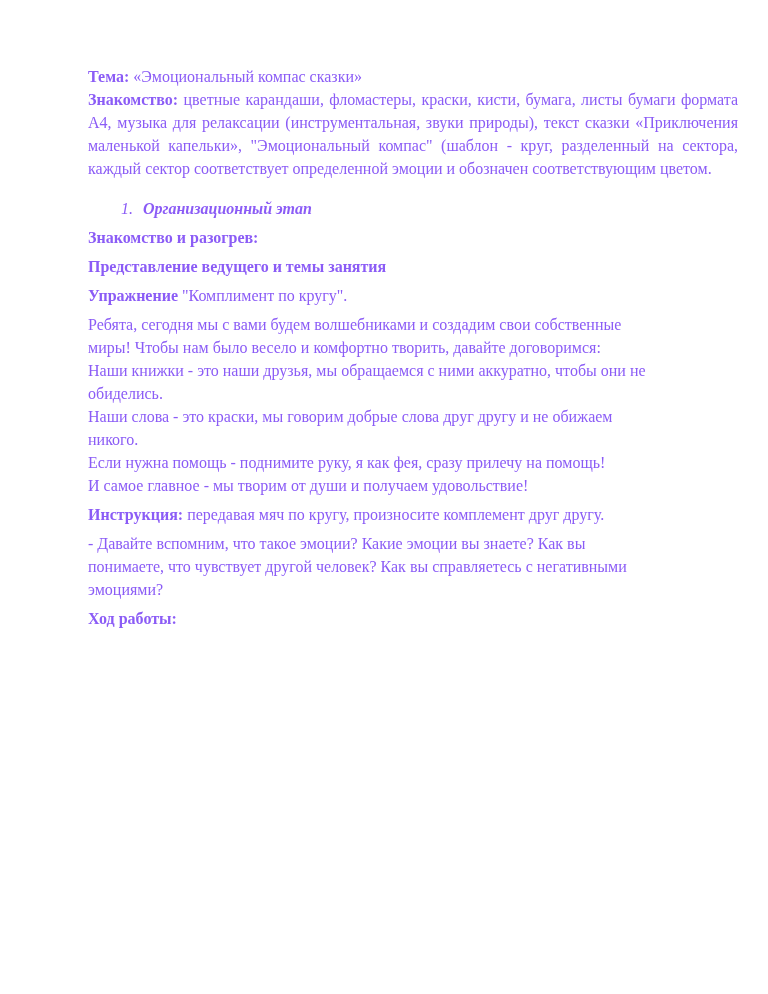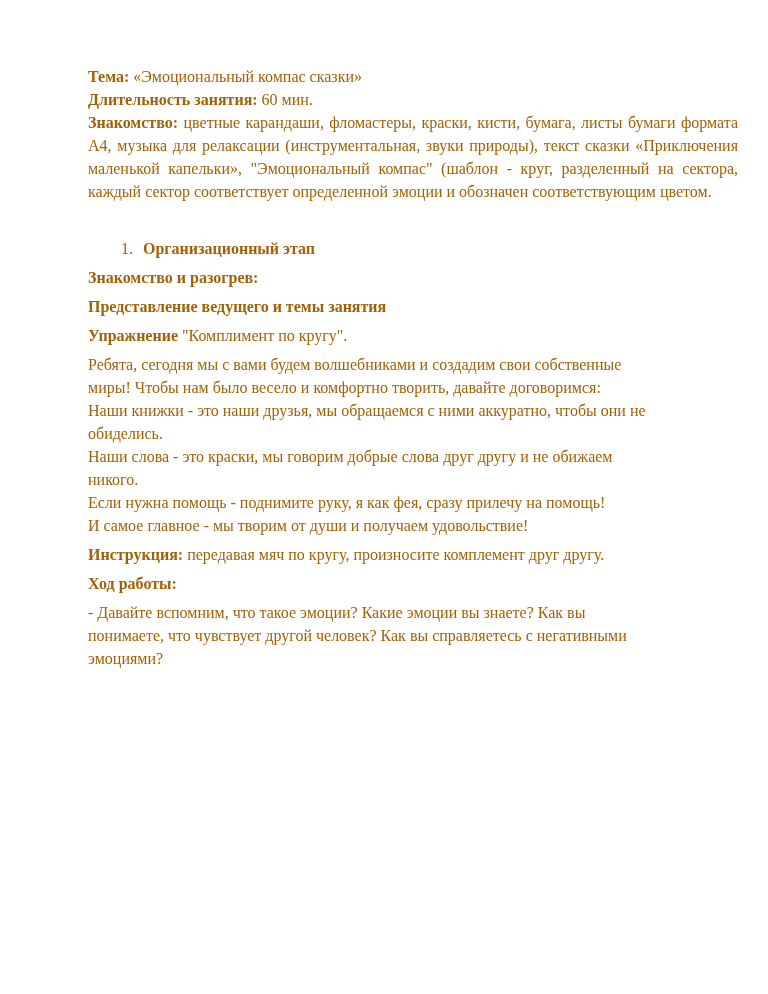--- a/index.html
+++ b/index.html
@@ -15,56 +15,56 @@
     overflow: hidden;
   }
   .content {
     position: absolute;
     left: 88px;
     top: 65px;
     width: 650px;
     font-family: "Liberation Serif", "DejaVu Serif", serif;
     font-size: 16px;
     line-height: 23px;
-    color: #a16207;
+    color: #8b5cf6;
   }
   .content p {
     margin: 0;
   }
   .justify {
     text-align: justify;
   }
   .para {
     margin-top: 6px !important;
   }
   .prelines {
     white-space: pre-line;
   }
   .bold, b {
     font-weight: bold;
   }
   .list-item {
-    margin-top: 34px;
+    margin-top: 17px;
     padding-left: 33px;
+    font-style: italic;
   }
   .list-item .num {
     display: inline-block;
     margin-right: 10px;
   }
 </style>
 </head>
 <body>
 
 <div class="page">
   <div class="content">
 
     <p class="justify"><b>Тема:</b><span> «Эмоциональный компас сказки»</span></p>
 
 
-    <p class="justify"><b>Длительность занятия:</b><span> 60 мин.</span></p>
 
     <p class="justify"><b>Знакомство:</b><span> цветные карандаши, фломастеры, краски, кисти, бумага, листы бумаги формата А4, музыка для релаксации (инструментальная, звуки природы), текст сказки «Приключения маленькой капельки», "Эмоциональный компас" (шаблон - круг, разделенный на сектора, каждый сектор соответствует определенной эмоции и обозначен соответствующим цветом.</span></p>
 
     <div class="list-item"><span class="num">1.</span><b>Организационный этап</b></div>
 
     <p class="para bold">Знакомство и разогрев:</p>
 
     <p class="para bold">Представление ведущего и темы занятия</p>
 
     <p class="para"><b>Упражнение</b><span> "Комплимент по кругу".</span></p>
@@ -73,23 +73,23 @@
 миры! Чтобы нам было весело и комфортно творить, давайте договоримся:
 Наши книжки - это наши друзья, мы обращаемся с ними аккуратно, чтобы они не
 обиделись.
 Наши слова - это краски, мы говорим добрые слова друг другу и не обижаем
 никого.
 Если нужна помощь - поднимите руку, я как фея, сразу прилечу на помощь!
 И самое главное - мы творим от души и получаем удовольствие!</p>
 
     <p class="para"><b>Инструкция:</b><span> передавая мяч по кругу, произносите комплемент друг другу.</span></p>
 
-    <p class="para bold">Ход работы:</p>
-
     <p class="para prelines">- Давайте вспомним, что такое эмоции? Какие эмоции вы знаете? Как вы
 понимаете, что чувствует другой человек? Как вы справляетесь с негативными
 эмоциями?</p>
+
+    <p class="para bold">Ход работы:</p>
 
 
 
 
   </div>
 </div>
 
 </body></html>

